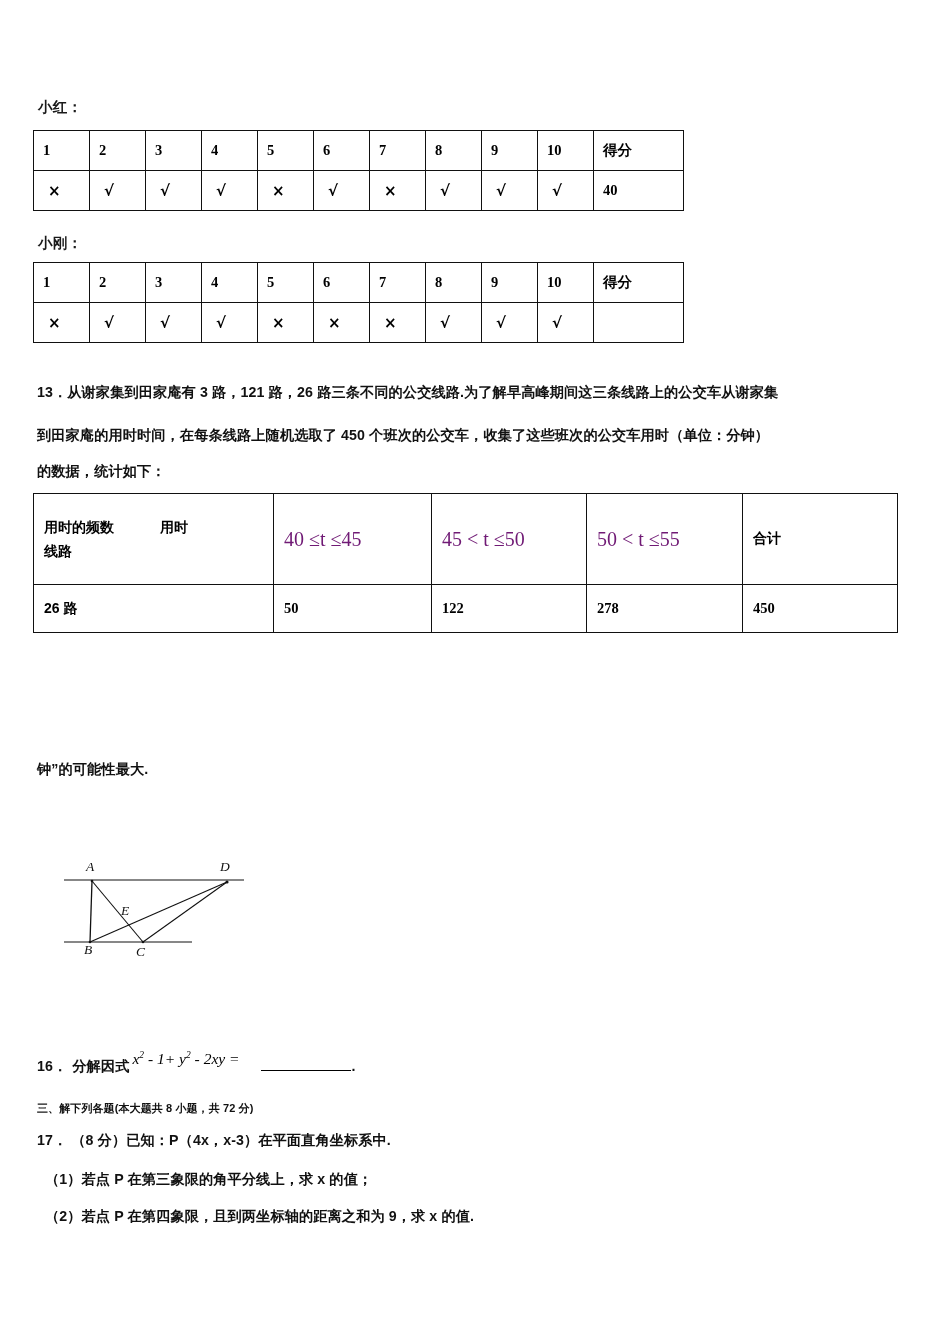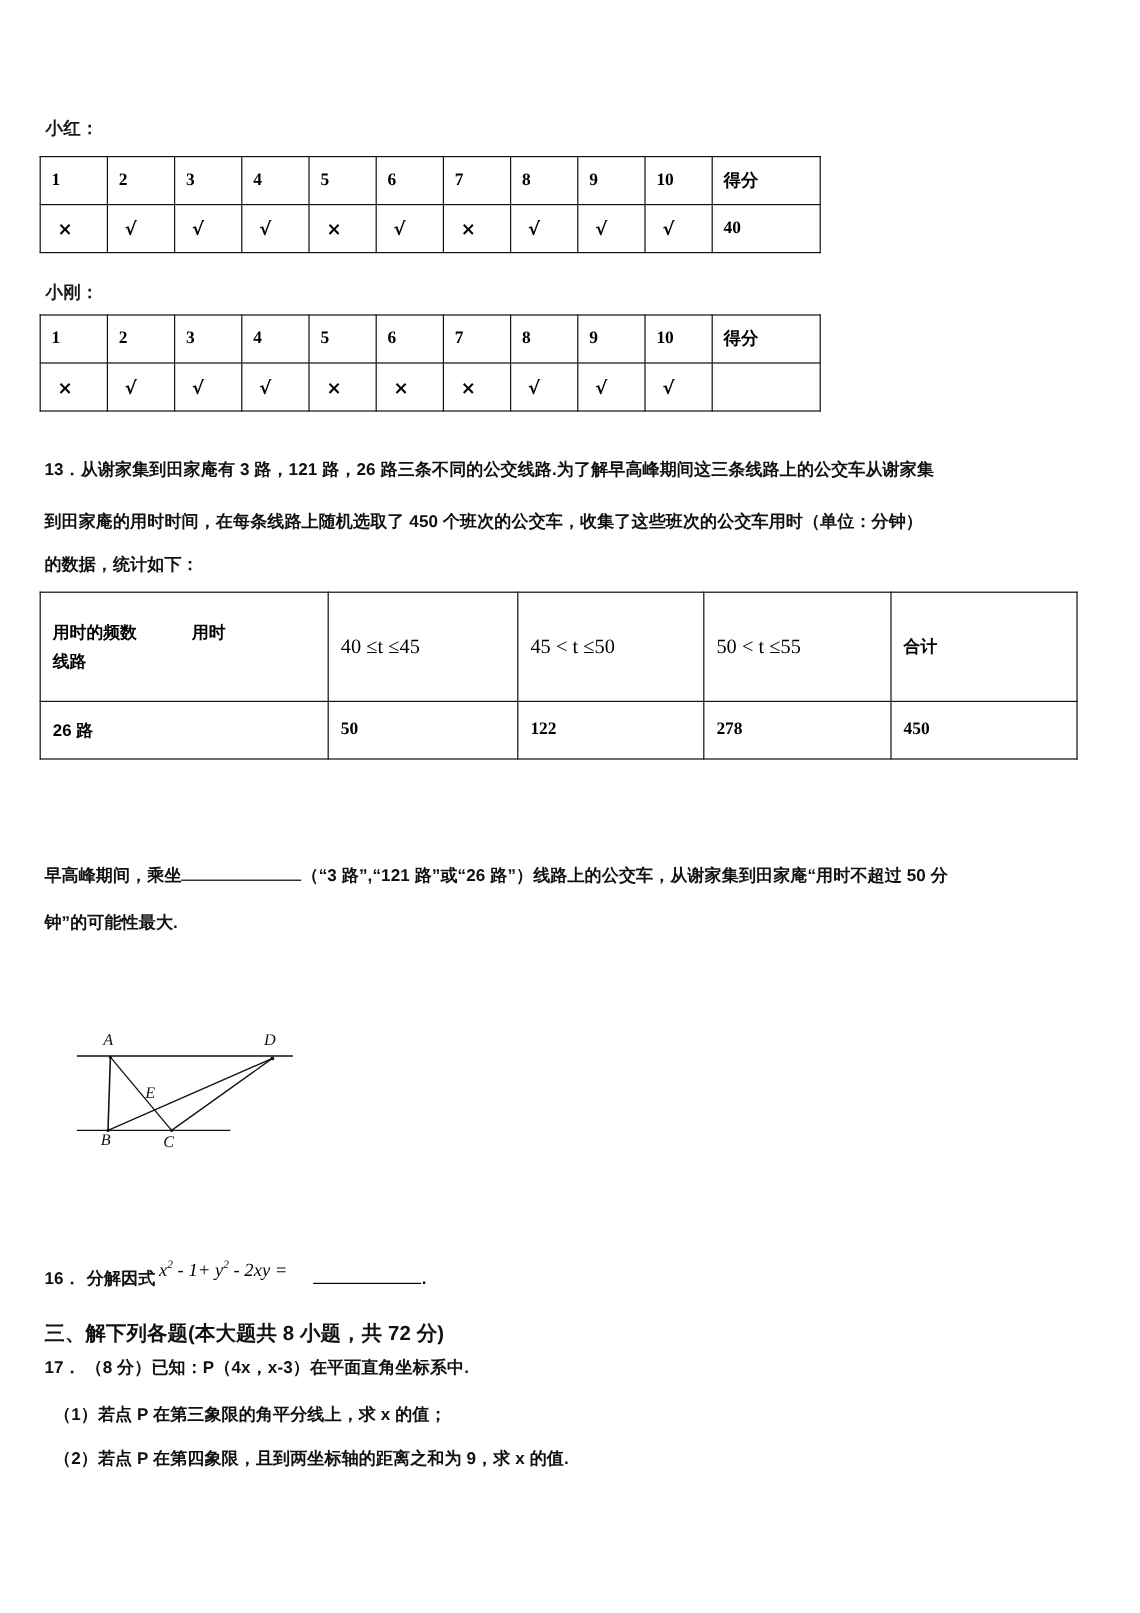--- a/index.html
+++ b/index.html
@@ -86,22 +86,22 @@
     padding: 8px 0 8px 10px;
     vertical-align: middle;
     font-family: "Liberation Sans", sans-serif;
     font-size: 14px;
     font-weight: 700;
     color: #000;
   }
   .stats-table td.rng {
     font-family: "Liberation Serif", serif;
     font-weight: 400;
-    font-size: 17px;
-    color: #000000;
+    font-size: 20px;
+    color: #701a75;
   }
   .stats-table td.hdr-first {
     font-weight: 700;
     line-height: 1.75;
   }
   .stats-table td.num {
     font-family: "Liberation Serif", serif;
     font-weight: bold;
     font-size: 14.5px;
   }
@@ -271,23 +271,20 @@
     <tr>
       <td style="height:31px;">26 路</td>
       <td class="num">50</td>
       <td class="num">122</td>
       <td class="num">278</td>
       <td class="num">450</td>
     </tr>
   </tbody>
     </table>
 
-  <div class="para" style="position:absolute; left:37px; top:723px; width:890px;">
-    <span>早高峰期间，乘坐</span><span class="blank-line" style="width:100px;"></span><span>（“3 路”,“121 路”或“26 路”）线路上的公交车，从谢家集到田家庵“用时不超过 50 分</span>
-  </div>
   <div class="para" style="position:absolute; left:37px; top:762px;">钟”的可能性最大.</div>
 
 
   <div class="figure" style="left:62px; top:862px; width:200px; height:100px;">
     <svg width="200" height="100" viewBox="0 0 200 100">
 
       <line x1="2" y1="18" x2="182" y2="18" stroke="#111" stroke-width="1.1"></line>
 
       <line x1="2" y1="80" x2="130" y2="80" stroke="#111" stroke-width="1.1"></line>
 
@@ -309,21 +306,21 @@
     <span class="fig-lbl" style="left:59px; top:41px;">E</span>
     <span class="fig-lbl" style="left:22px; top:80px;">B</span>
     <span class="fig-lbl" style="left:74px; top:82px;">C</span>
   </div>
 
 
   <div style="position:absolute; left:37px; top:1057px; white-space:nowrap;">
     <span class="para para-reg">16．</span><span class="para" style="margin-left:5px;">分解因式</span><span class="math" style="position:relative; top:-7px; margin-left:3px; font-size:15.5px;">x<sup class="sm">2</sup> - 1+ y<sup class="sm">2</sup> - 2xy =</span><span class="blank-line" style="width:90px; margin-left:22px;"></span><span class="para">.</span>
   </div>
 
-  <div class="para" style="position:absolute; left:37px; top:1103px; font-size:17px;">三、解下列各题(本大题共 8 小题，共 72 分)</div>
+  <div class="para" style="position:absolute; left:37px; top:1103px; font-size:11px;">三、解下列各题(本大题共 8 小题，共 72 分)</div>
 
   <div class="para" style="position:absolute; left:37px; top:1133px; white-space:nowrap;">
     <span>17．</span><span style="margin-left:4px;text-align:right;">（8 分）已知：P（4x，x-3）在平面直角坐标系中.</span>
   </div>
   <div class="para" style="position:absolute; left:45px; top:1172px;">（1）若点 P 在第三象限的角平分线上，求 x 的值；</div>
   <div class="para" style="position:absolute; left:45px; top:1209px;">（2）若点 P 在第四象限，且到两坐标轴的距离之和为 9，求 x 的值.</div>
 
 </div>
 
 </body></html>

